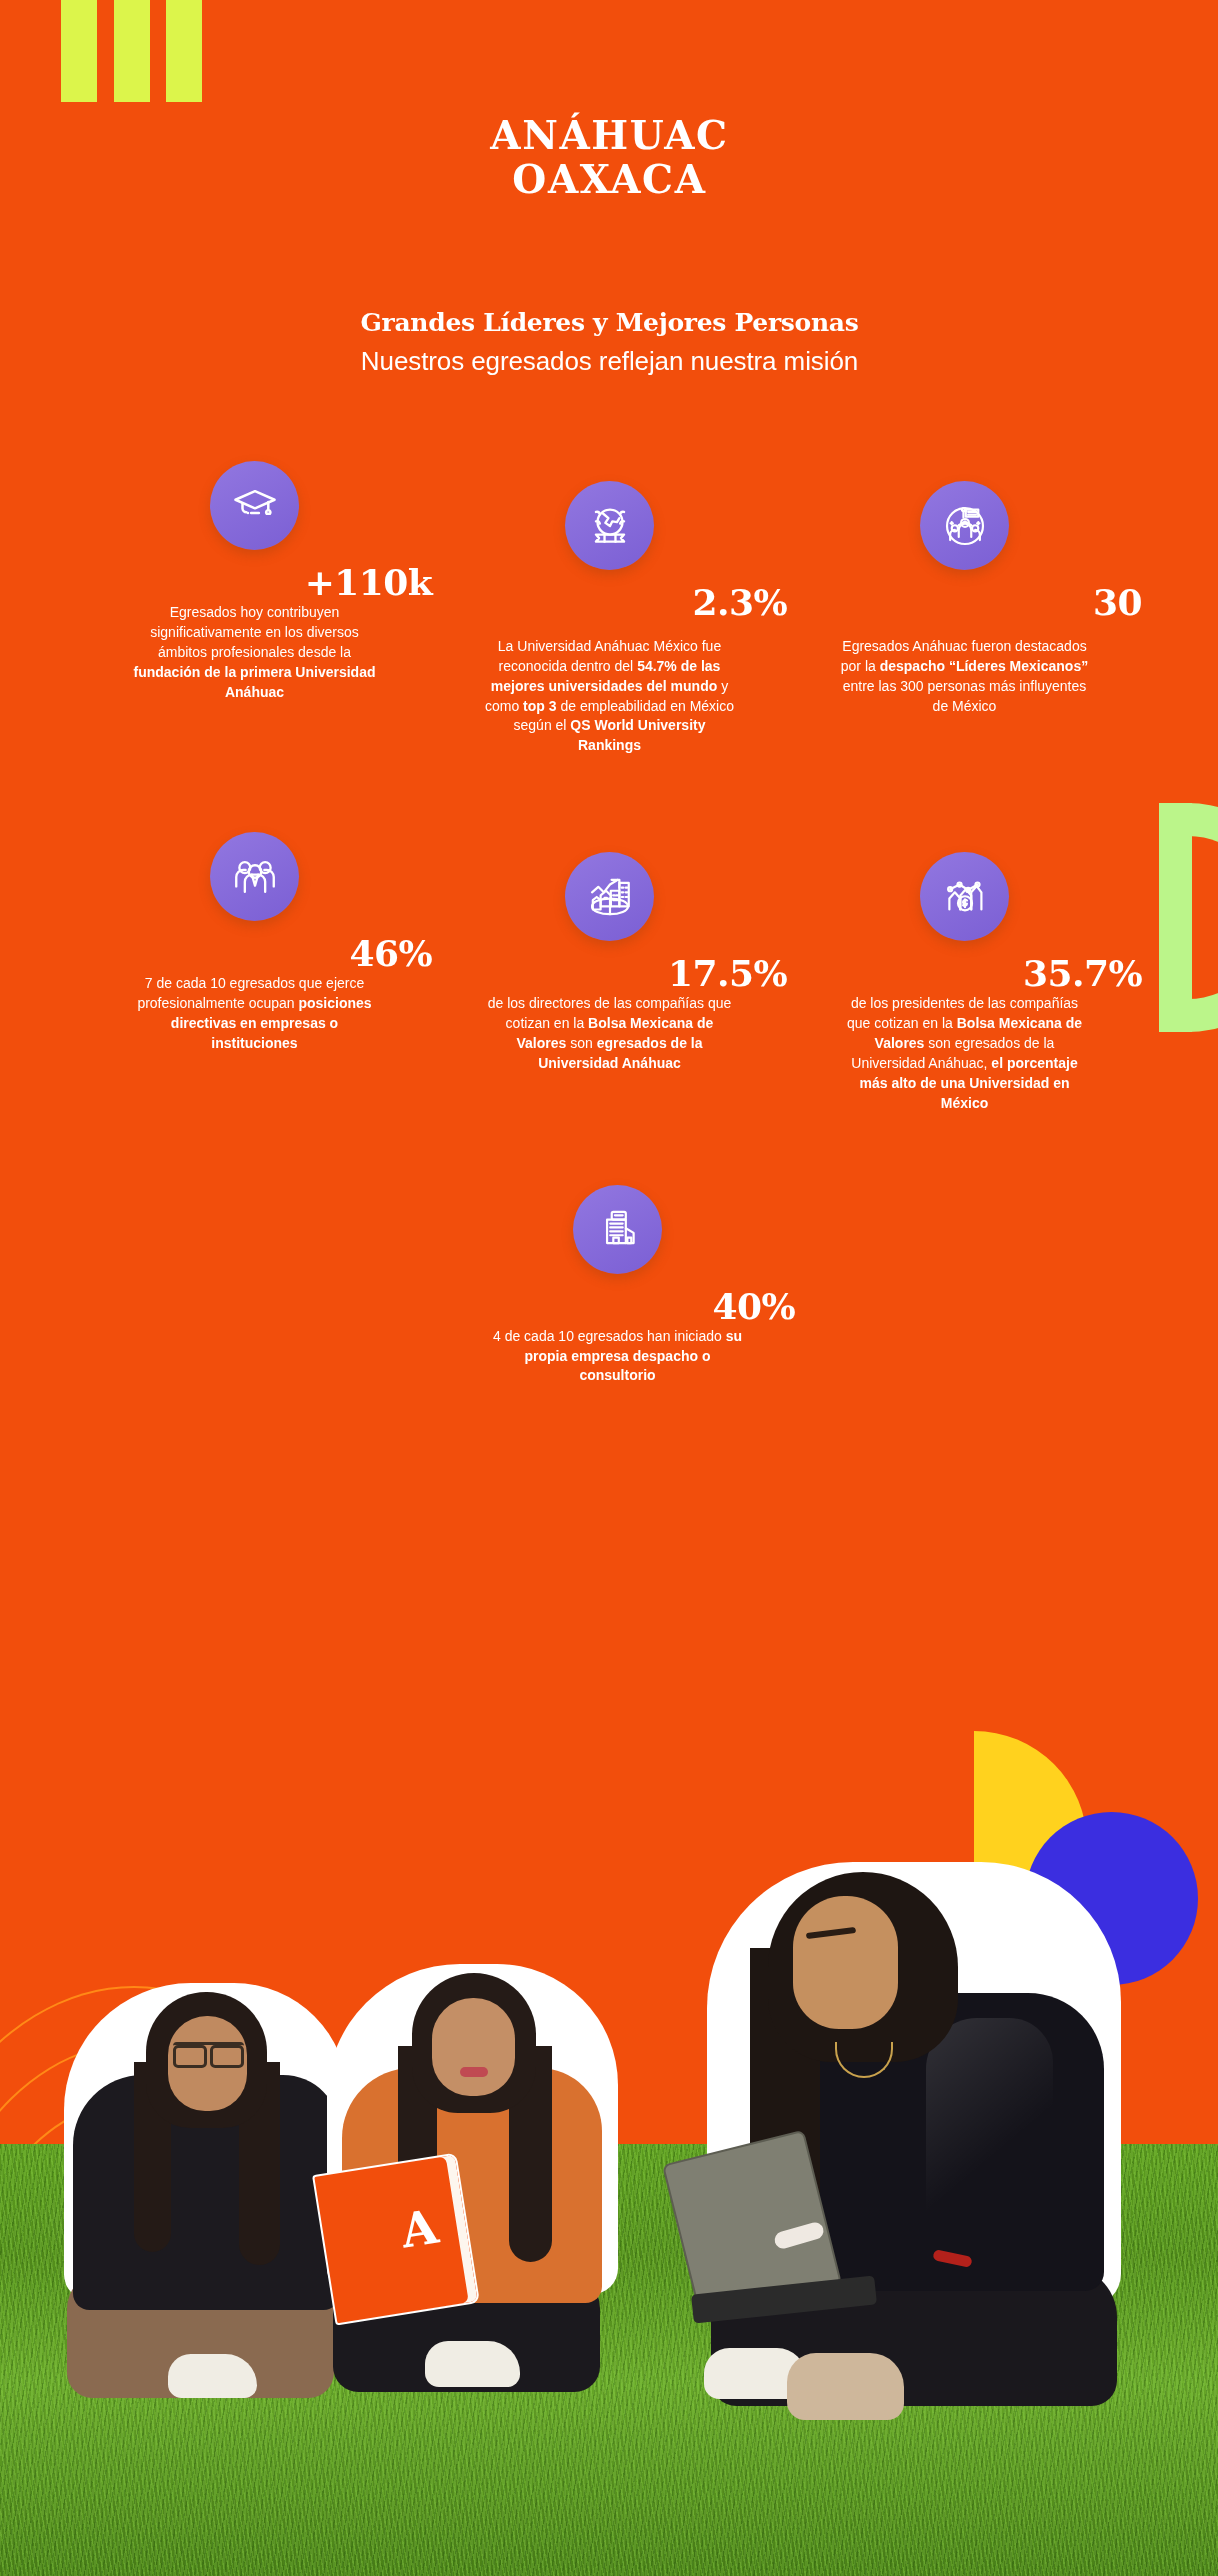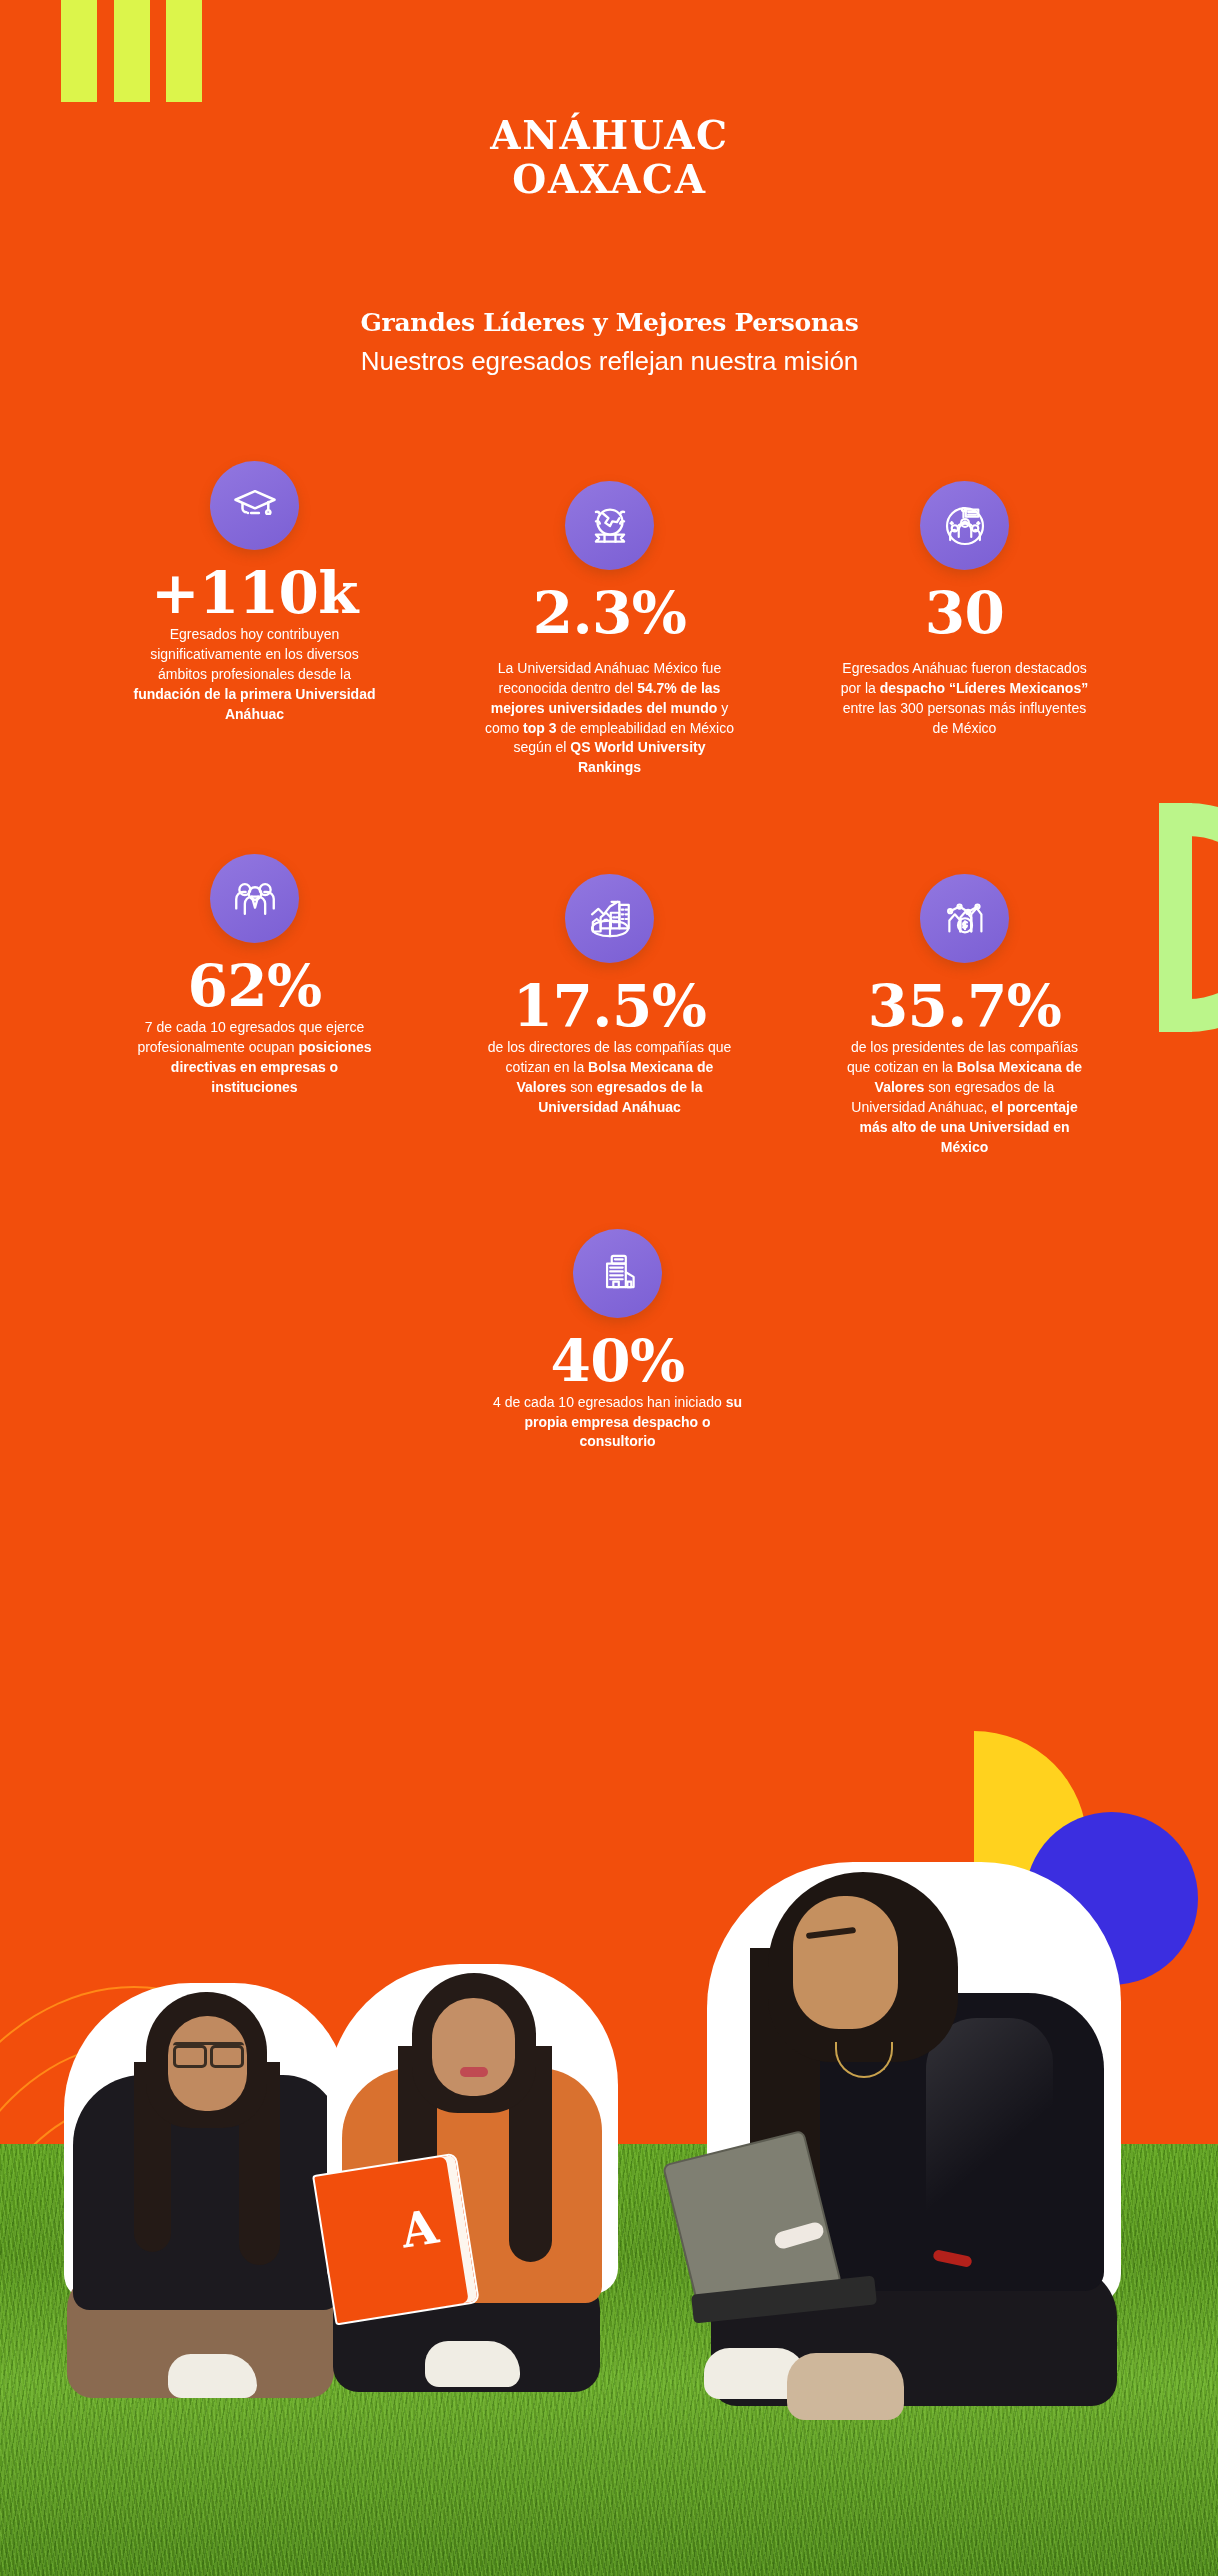--- a/index.html
+++ b/index.html
@@ -98,24 +98,25 @@
     background:linear-gradient(150deg,#9277E0 0%,#7B5FD4 100%);
     box-shadow:0 5.1px 11.4px rgba(120,60,10,0.25);
     display:flex; align-items:center; justify-content:center;
   }
   .icon-bubble svg { width:50px; height:50px; display:block; }
 
   .stat-number {
     margin-top:14px;
     font-family:"DejaVu Serif", serif;
     font-weight:bold;
-    font-size:58px;
+    font-size:36px;
     line-height:1;
     color:#ffffff;
     letter-spacing:-0.6px;
+    text-align:right;
   }
   .stat-desc {
     margin:3px auto 0;
     width:254px;
     font-family:"Liberation Sans", sans-serif;
     font-weight:400;
     font-size:14px;
     line-height:1.42;
     color:#ffffff;
   }
@@ -432,21 +433,21 @@
           <svg viewBox="0 0 64 64" fill="none" stroke="#fff" stroke-width="3" stroke-linecap="round" stroke-linejoin="round">
             <circle cx="19" cy="20" r="7"></circle>
             <path d="M8 44 v-12 a9 9 0 0 1 9 -9 h3"></path>
             <circle cx="45" cy="20" r="7"></circle>
             <path d="M56 44 v-12 a9 9 0 0 0 -9 -9 h-3"></path>
             <circle cx="32" cy="25" r="8"></circle>
             <path d="M19 51 v-13 a9 9 0 0 1 9 -9 h8 a9 9 0 0 1 9 9 v13"></path>
             <path d="M28 29 l4 14 l4 -14"></path>
           </svg>
         </div>
-        <div class="stat-number">62%</div>
+        <div class="stat-number">46%</div>
         <div class="stat-desc">7 de cada 10 egresados que ejerce profesionalmente ocupan <b>posiciones directivas en empresas o instituciones</b></div>
       </div>
 
       <div class="stat-card card-e">
         <div class="icon-bubble">
           <svg viewBox="0 0 64 64" fill="none" stroke="#fff" stroke-width="2.8" stroke-linecap="round" stroke-linejoin="round">
             <path d="M9 26 l8 -7 l7 7 l8 -10 l10 -6"></path>
             <path d="M34 10 h10 v10"></path>
             <rect x="44" y="14" width="12" height="30"></rect>
             <path d="M47 20 h2 M52 20 h2 M47 26 h2 M52 26 h2 M47 32 h2 M52 32 h2"></path>

